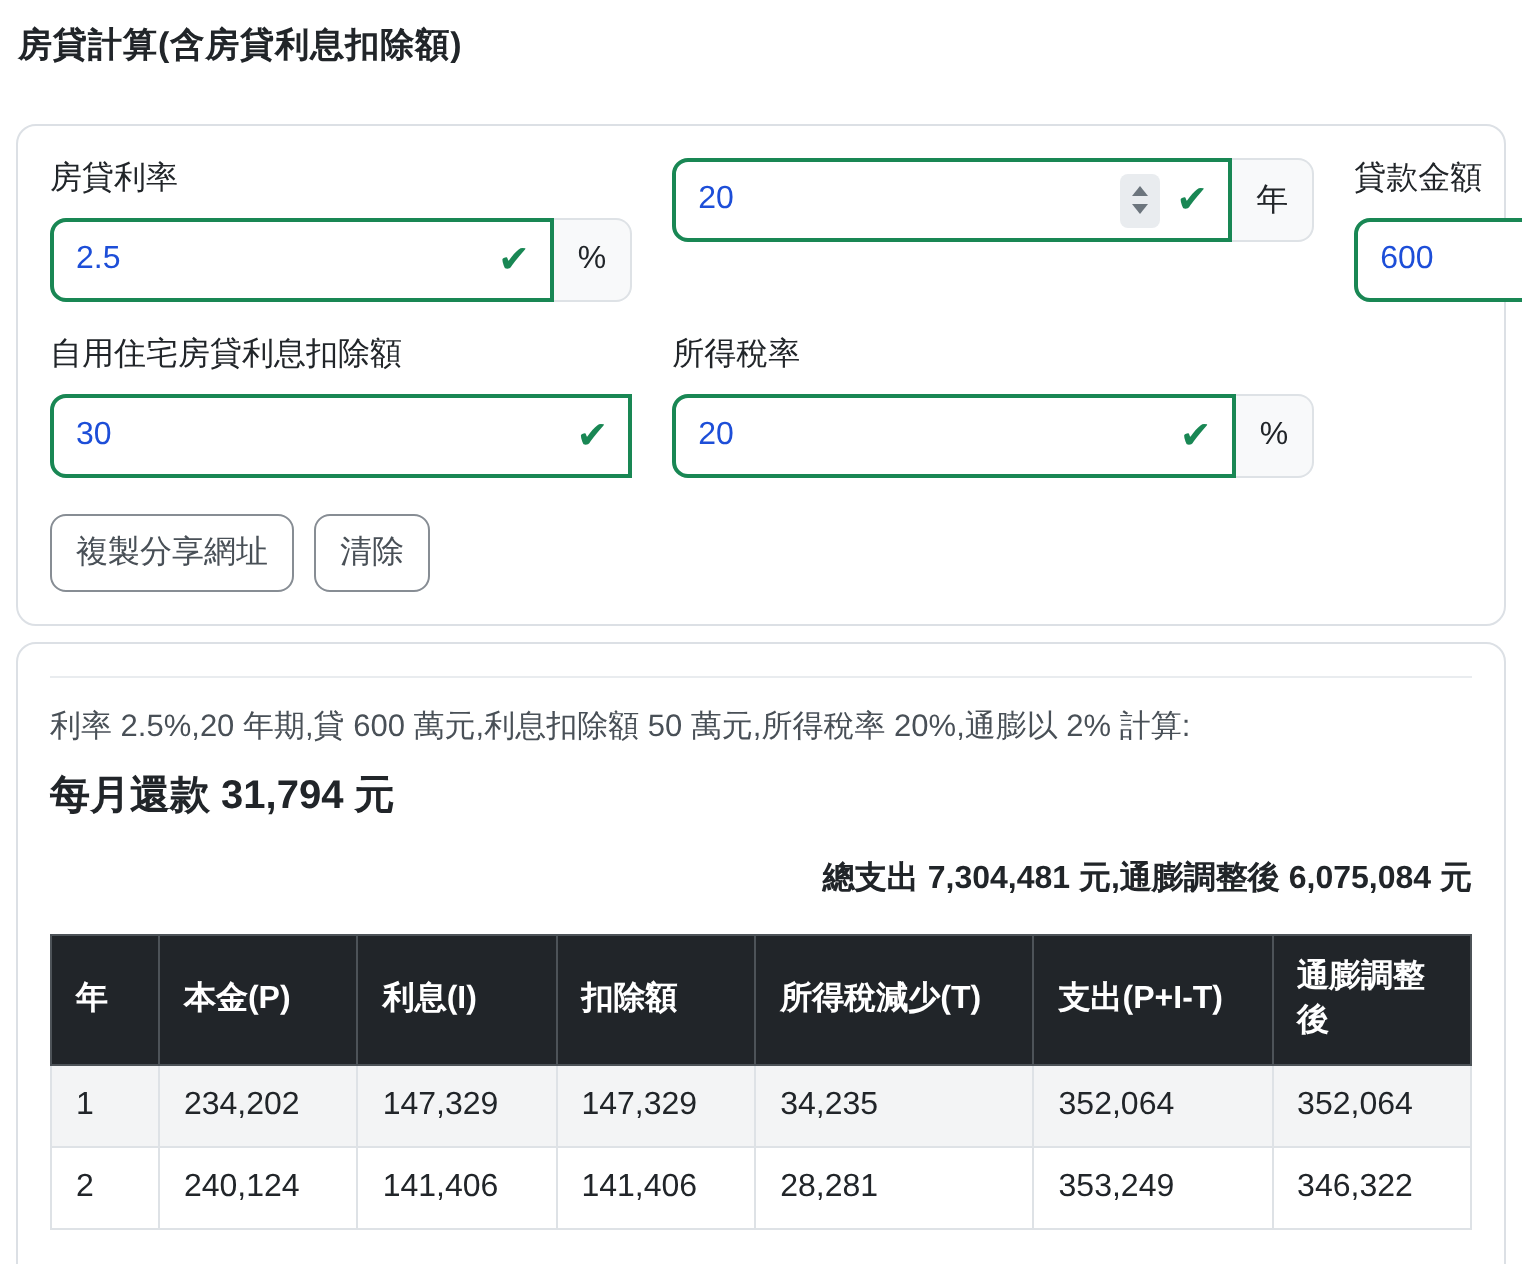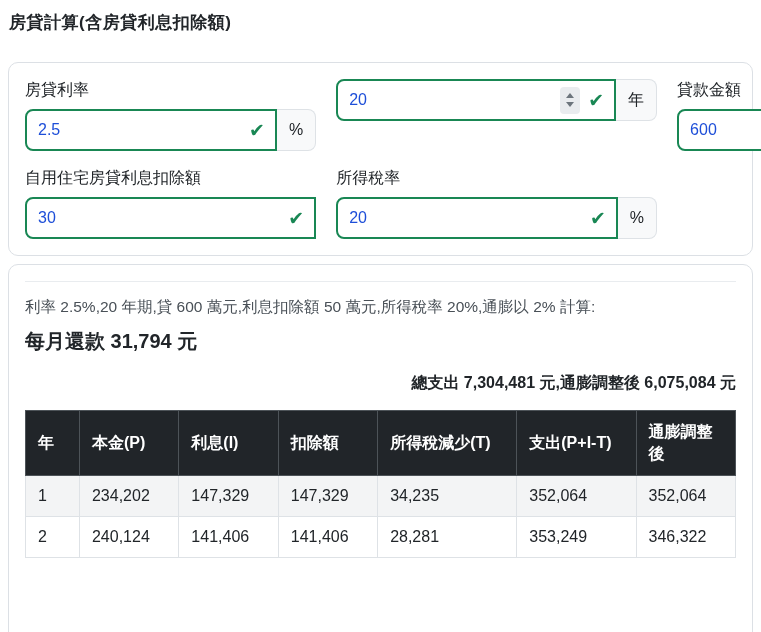--- a/index.html
+++ b/index.html
@@ -160,20 +160,24 @@
             <input value="20" style="">
             <span class="check">✔</span>
           </div>
           <span class="addon">%</span>
         </div>
       </div>
 
       <div class="field"></div>
     </div>
 
+    <div class="btn-row">
+      <button class="btn">複製分享網址</button>
+      <button class="btn">清除</button>
+    </div>
   </div>
 
   <div class="card results-card">
     <hr class="divider">
     <p class="summary">利率 2.5%,20 年期,貸 600 萬元,利息扣除額 50 萬元,所得稅率 20%,通膨以 2% 計算:</p>
     <p class="monthly">每月還款 31,794 元</p>
     <p class="total">總支出 7,304,481 元,通膨調整後 6,075,084 元</p>
 
     <table class="amortization">
       <colgroup>

